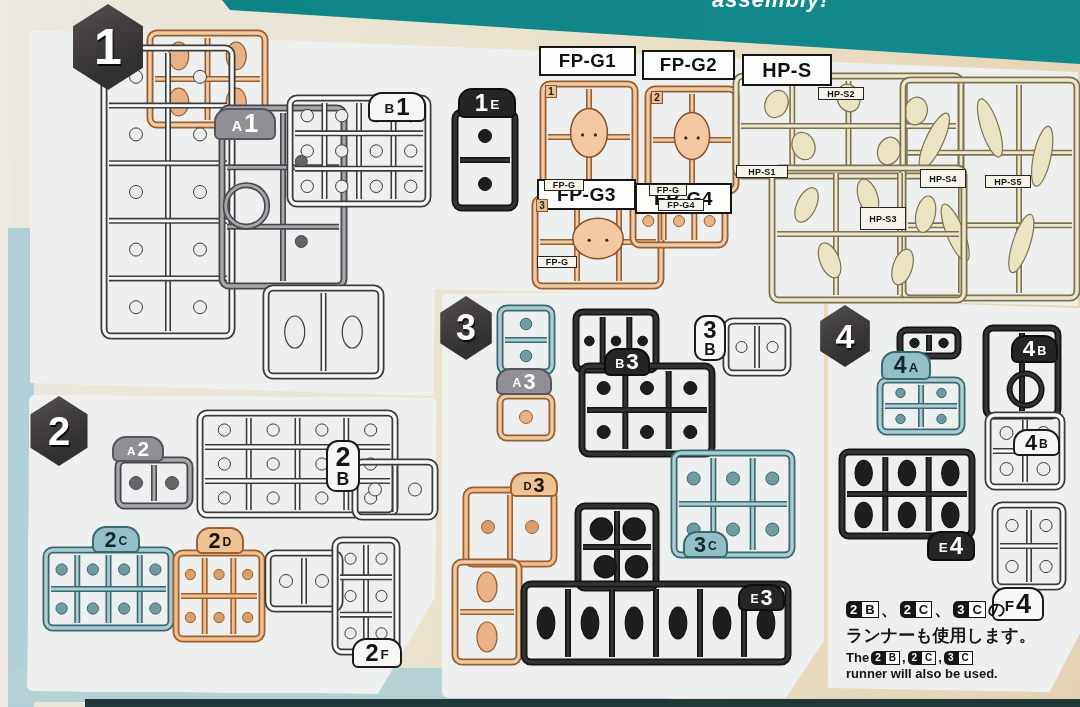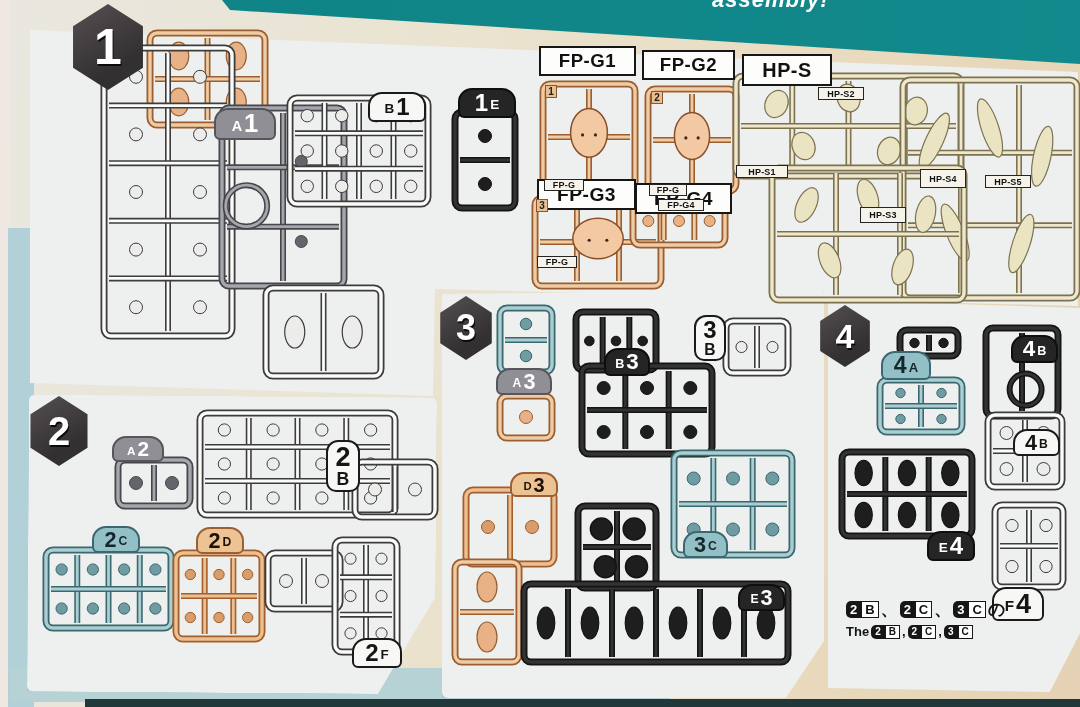--- a/index.html
+++ b/index.html
@@ -618,21 +618,21 @@
         <span class="small" style="font-size: 15.3px;">F</span>
         <span class="big" style="font-size: 27.2px;">4</span>
       </div>
       <div class="plabel" style="left: 539px; top: 46px; width: 97px; height: 30px; position: absolute; font-size: 18.6px;">FP-G1</div>
       <div class="plabel" style="left: 642px; top: 50px; width: 93px; height: 30px; position: absolute; font-size: 18.6px;">FP-G2</div>
       <div class="plabel" style="left: 742px; top: 54px; width: 90px; height: 32px; position: absolute; font-size: 19.84px;">HP-S</div>
       <div class="plabel" style="left: 537px; top: 179px; width: 99px; height: 31px; position: absolute; font-size: 19.22px;">FP-G3</div>
       <div class="plabel" style="left: 635px; top: 183px; width: 97px; height: 31px; position: absolute; font-size: 19.22px;">FP-G4</div>
       <div class="slabel" style="left: 736px; top: 165px; width: 52px; height: 13px; position: absolute;">HP-S1</div>
       <div class="slabel" style="left: 818px; top: 87px; width: 46px; height: 13px; position: absolute;">HP-S2</div>
-      <div class="slabel" style="left: 860px; top: 207px; width: 46px; height: 16px; position: absolute;">HP-S3</div>
+      <div class="slabel" style="left: 860px; top: 207px; width: 46px; height: 23px; position: absolute;">HP-S3</div>
       <div class="slabel" style="left: 920px; top: 169px; width: 46px; height: 19px; position: absolute;">HP-S4</div>
       <div class="slabel" style="left: 985px; top: 175px; width: 46px; height: 13px; position: absolute;">HP-S5</div>
       <div class="slabel" style="left: 544px; top: 179px; width: 40px; height: 12px; position: absolute;">FP-G</div>
       <div class="slabel" style="left: 649px; top: 184px; width: 38px; height: 12px; position: absolute;">FP-G</div>
       <div class="slabel" style="left: 537px; top: 256px; width: 40px; height: 12px; position: absolute;">FP-G</div>
       <div class="slabel" style="left: 658px; top: 199px; width: 46px; height: 12px; position: absolute;">FP-G4</div>
       <div class="cnum" style="left: 545px; top: 85px; width: 12px; height: 13px; position: absolute;">1</div>
       <div class="cnum" style="left: 651px; top: 91px; width: 12px; height: 13px; position: absolute;">2</div>
       <div class="cnum" style="left: 536px; top: 199px; width: 12px; height: 13px; position: absolute;">3</div>
       <div class="note" style="left: 846px; top: 598px; width: 220px; height: 100px; position: absolute;">
@@ -646,34 +646,36 @@
             <span class="num" style="font-size: 13px;">2</span>
             <span class="let" style="font-size: 13px;">C</span>
           </span>
           <span>、</span>
           <span class="nbadge">
             <span class="num" style="font-size: 13px;">3</span>
             <span class="let" style="font-size: 13px;">C</span>
           </span>
           <span>の</span>
         </div>
+        <div class="nline jp">ランナーも使用します。</div>
         <div class="nline en">
           <span>The </span>
           <span class="nbadge sm">
             <span class="num" style="font-size: 10px;">2</span>
             <span class="let" style="font-size: 10px;">B</span>
           </span>
           <span>,</span>
           <span class="nbadge sm">
             <span class="num" style="font-size: 10px;">2</span>
             <span class="let" style="font-size: 10px;">C</span>
           </span>
           <span>,</span>
           <span class="nbadge sm">
             <span class="num" style="font-size: 10px;">3</span>
             <span class="let" style="font-size: 10px;">C</span>
           </span>
         </div>
+        <div class="nline en">runner will also be used.</div>
       </div>
     </div>
 
   <div class="edge-bottom"></div>
 </div>
 
 </body></html>

